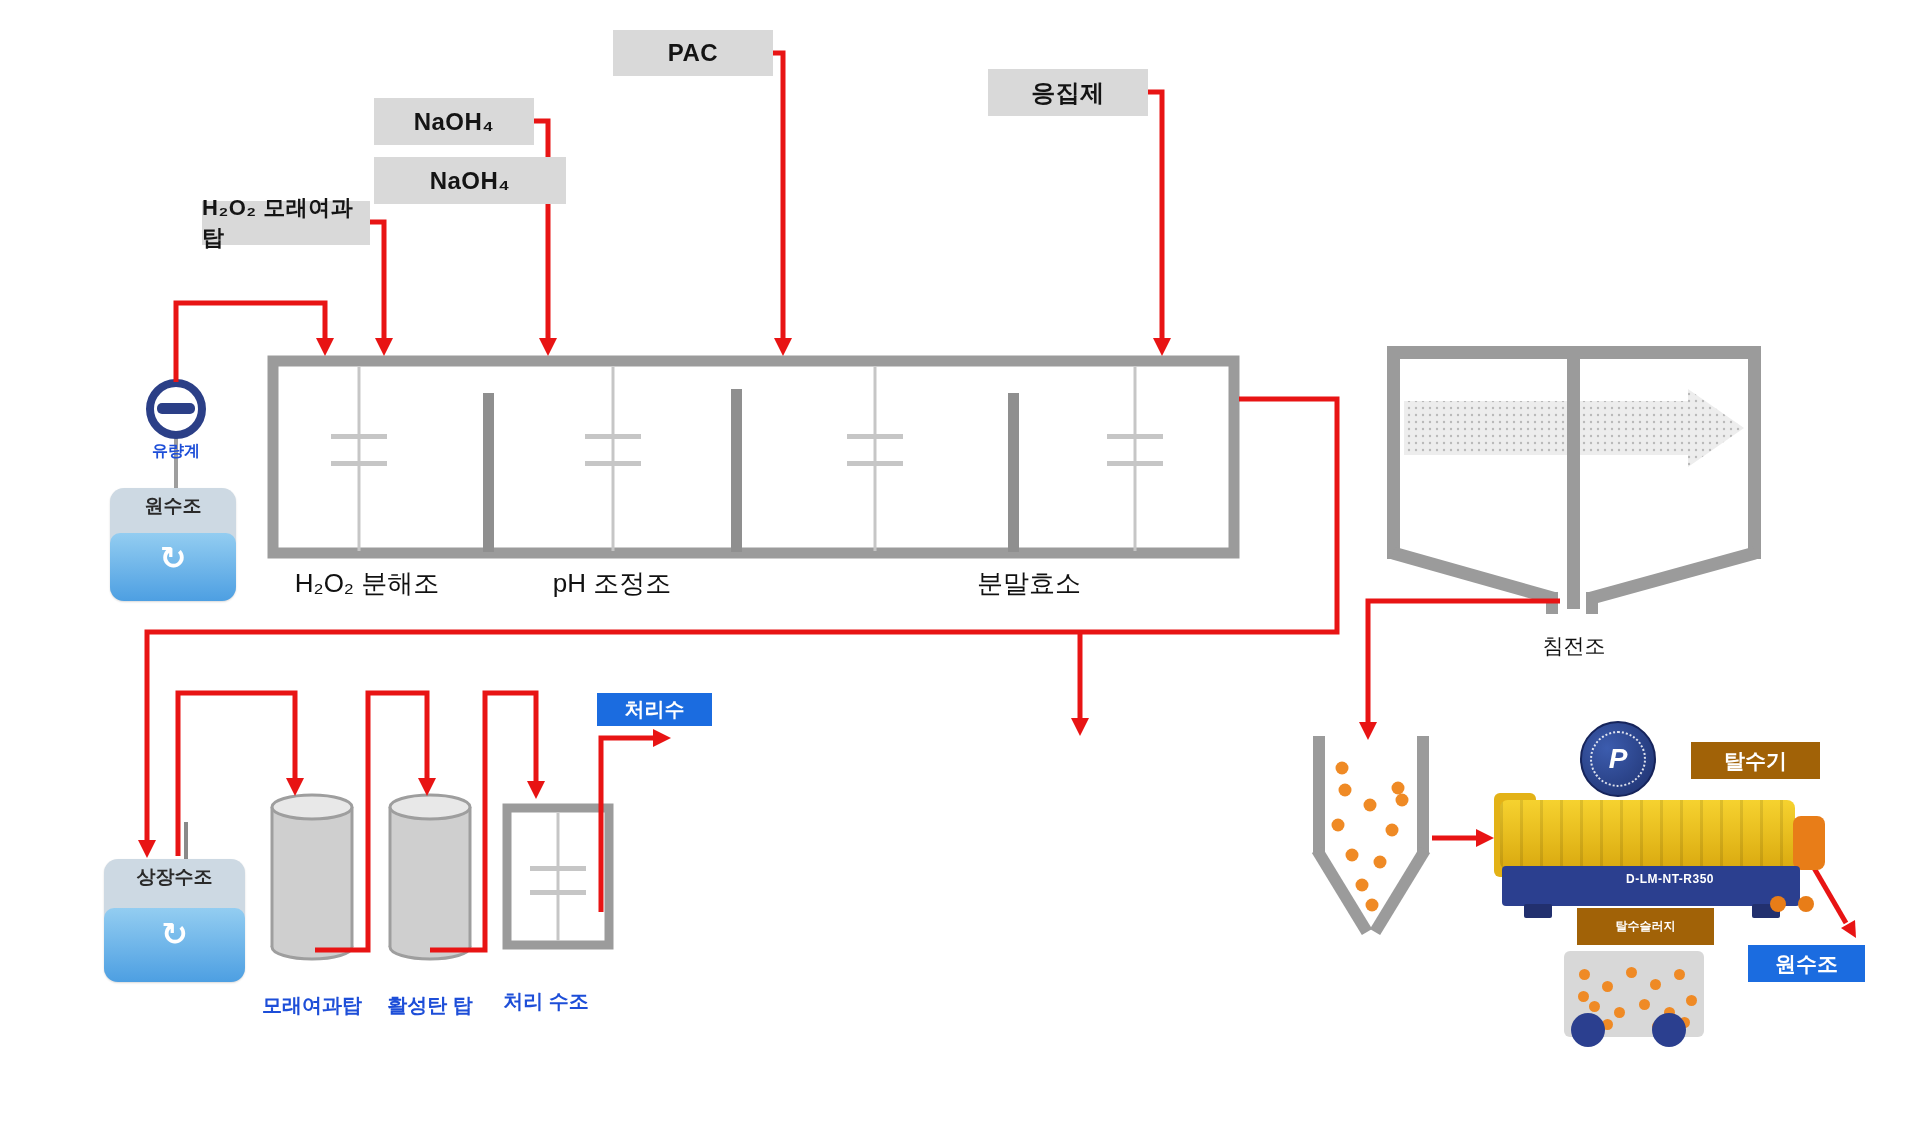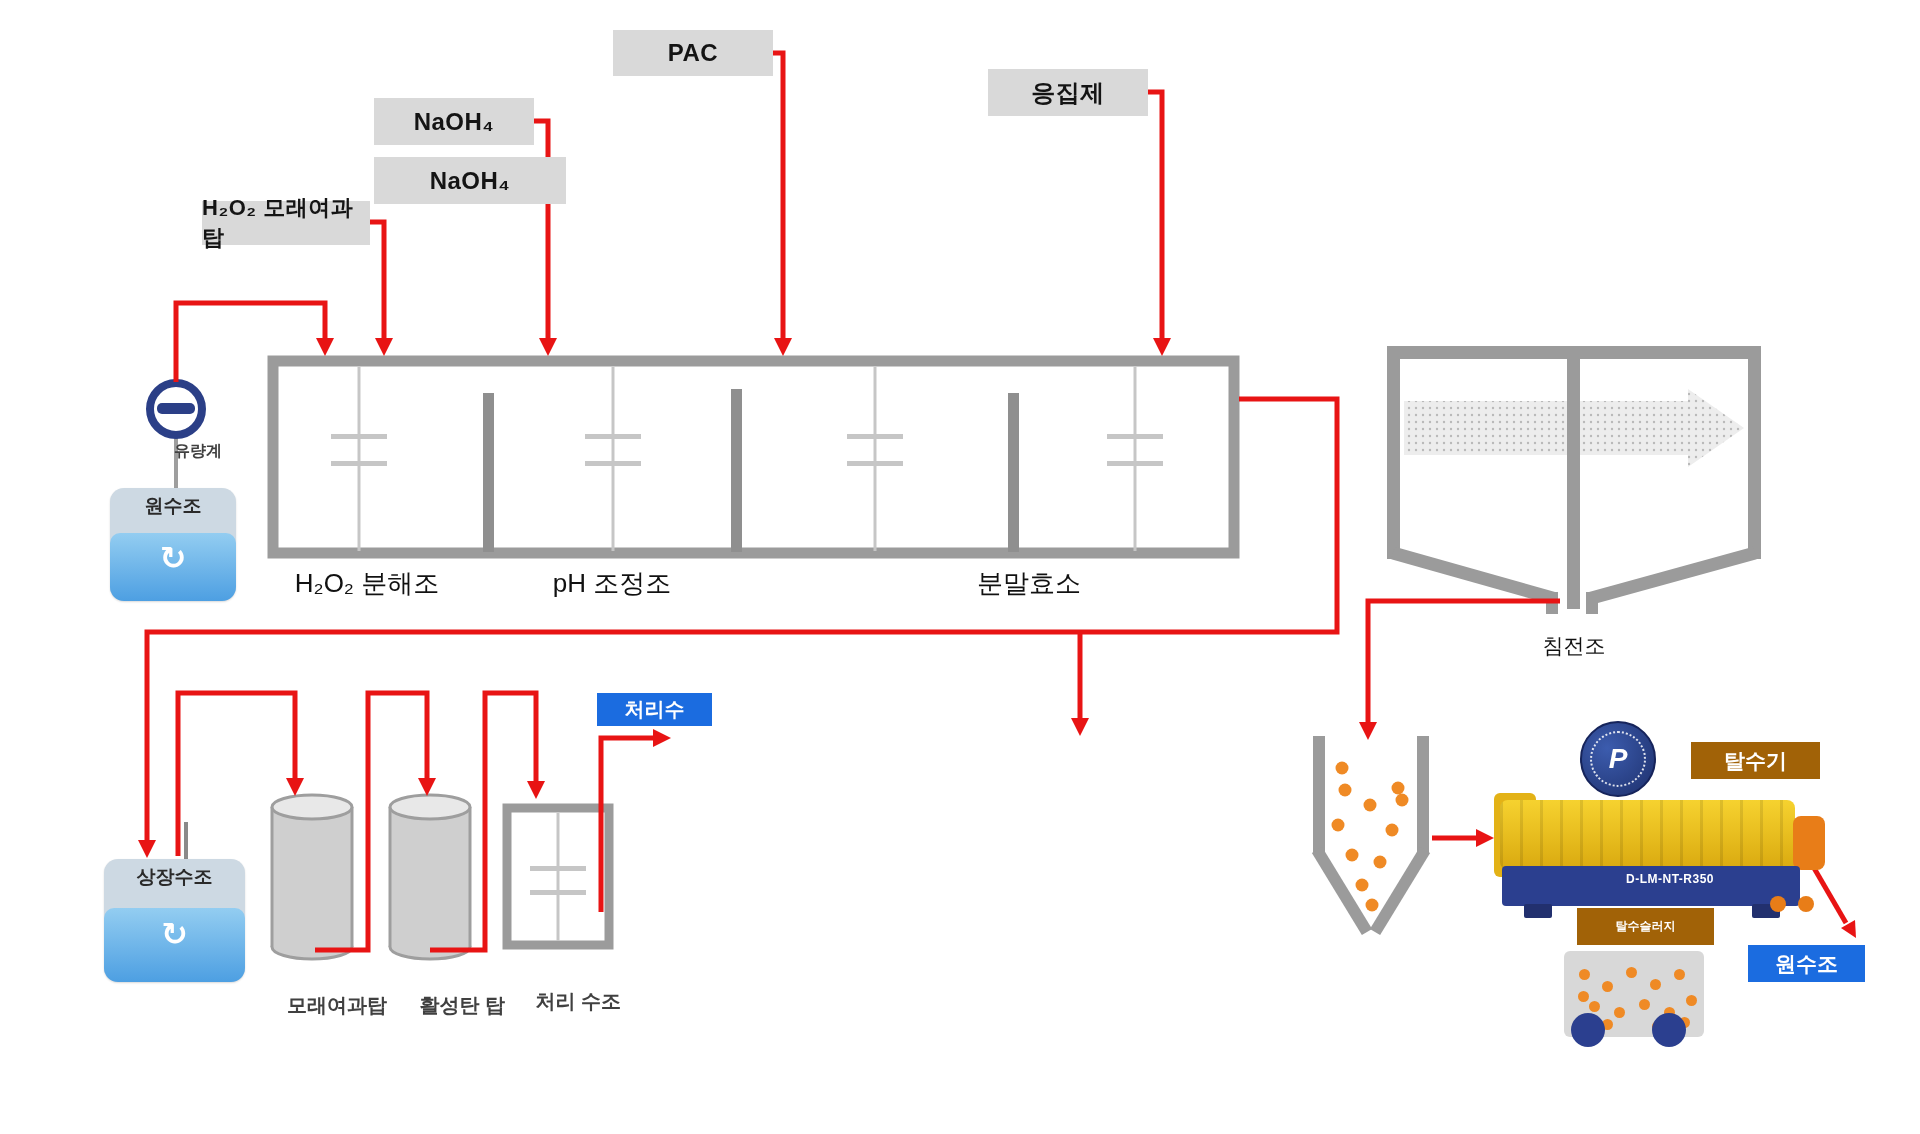--- a/index.html
+++ b/index.html
@@ -2,21 +2,21 @@
 <html><head>
 <meta charset="utf-8">
 <style>
   html,body{margin:0;padding:0;background:#ffffff;}
   body{font-family:"Liberation Sans","DejaVu Sans",sans-serif;}
   #canvas{position:relative;width:1920px;height:1134px;background:#ffffff;overflow:hidden;}
   #diagram-svg{position:absolute;left:0;top:0;}
   .chem{position:absolute;display:flex;align-items:center;justify-content:center;
         background:#d9d9d9;color:#141414;font-size:24px;font-weight:600;letter-spacing:.5px;}
   .zone-label{position:absolute;text-align:center;font-size:26px;font-weight:400;color:#111;}
-  .small-label{position:absolute;text-align:right;font-size:20px;font-weight:700;color:#404040;}
+  .small-label{position:absolute;text-align:center;font-size:20px;font-weight:700;color:#1d4ed8;}
   .tag{position:absolute;display:flex;align-items:center;justify-content:center;
        font-weight:700;color:#ffffff;}
   .tag.blue{background:#1b6ce0;}
   .tag.orange{background:#a16207;}
   .water-tank{position:absolute;background:#cdd9e3;border-radius:14px;box-shadow:0 1px 2px rgba(0,0,0,.15);}
   .water-tank .water{position:absolute;left:0;right:0;bottom:0;height:60%;
        border-radius:10px 10px 14px 14px;background:linear-gradient(180deg,#93cdf1,#4d9fe2);}
   .water-tank .tank-label{position:absolute;top:5px;width:100%;text-align:center;
        font-weight:700;font-size:19px;color:#2a2a2a;}
   .water-tank .recycle-icon{position:absolute;left:0;right:0;top:48%;text-align:center;

